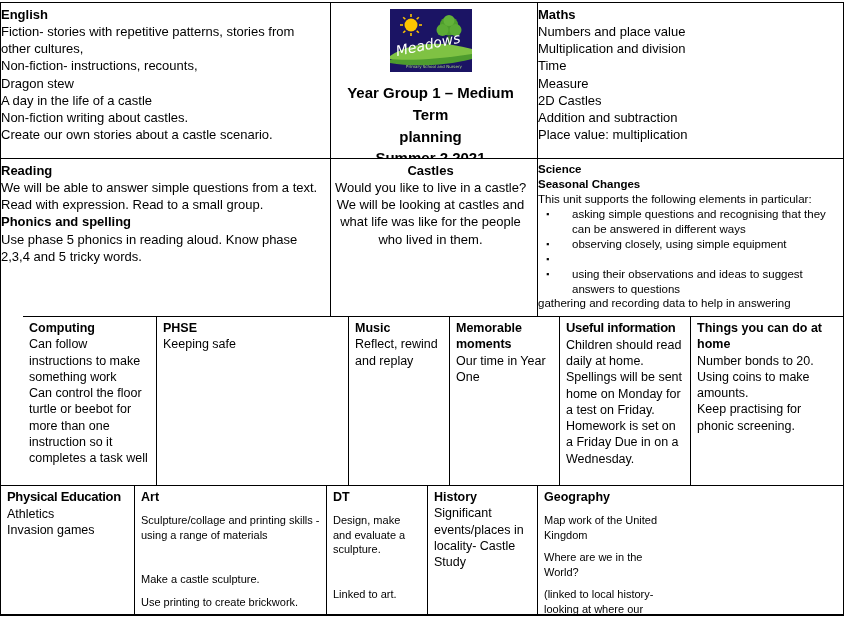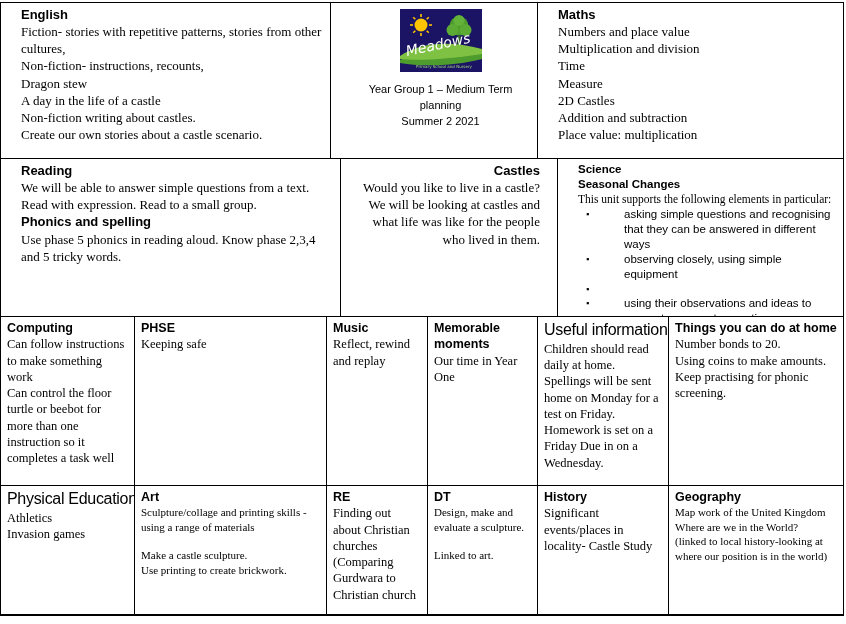--- a/index.html
+++ b/index.html
@@ -13,47 +13,47 @@
   }
   #sheet {
     position: absolute; top: 2px; left: 0;
     width: 842px;
     border: 1.5px solid #000;
     border-bottom-width: 2.5px;
     background: #fff;
   }
   .row { display: grid; }
   .r1 { grid-template-columns: 329px 207px 1fr; height: 155px; }
-  .r2 { grid-template-columns: 329px 207px 1fr; height: 157px; border-top: 1.5px solid #000; gap: 10px; }
-  .r3 { grid-template-columns: 133px 192px 101px 110px 131px 1fr; height: 168px; border-top: 1.5px solid #000; }
+  .r2 { grid-template-columns: 329px 207px 1fr; height: 157px; border-top: 1.5px solid #000; }
+  .r3 { grid-template-columns: 133px 192px 101px 110px 131px 1fr; height: 168px; border-top: 1.5px solid #000; margin-left: 22px; }
   .r4 { grid-template-columns: 133px 192px 101px 110px 131px 1fr; height: 128px; border-top: 1.5px solid #000; }
   .cell {
-    padding: 3px 7px 2px 20px;
+    padding: 3px 7px 2px 0;
     overflow: hidden;
     font-size: 13px;
     line-height: 1.32;
     box-sizing: border-box;
   }
   .cell + .cell { border-left: 1.5px solid #000; }
   .r3 .cell, .r4 .cell { font-size: 12.5px; line-height: 1.3; padding: 3px 6px 2px 6px; }
   .h { font-weight: bold; }
-  .h-tight { font-weight: normal; font-size: 16px; letter-spacing: -0.3px; white-space: nowrap; }
-  .ln { min-height: 1.28em; font-family: Liberation Serif, serif; }
-  .center { text-align: right; }
+  .h-tight { font-weight: bold; font-size: 13px; letter-spacing: -0.3px; white-space: nowrap; }
+  .ln { min-height: 1.28em; }
+  .center { text-align: center; }
   .small { font-size: 11px !important; line-height: 1.32; }
-  .small .ln { min-height: 1.25em; }
+  .small .ln { min-height: 1.25em; margin-top: 8px; }
   
   .c-title { text-align: center; padding-top: 5px; }
   .logo { display: block; width: 82px; height: 63px; margin: 1px auto 10px auto; }
-  .tline { font-weight: normal; font-size: 11px; line-height: 1.45; }
+  .tline { font-weight: bold; font-size: 15px; line-height: 1.45; }
   
   .c-science { font-size: 11.5px !important; line-height: 1.3; }
   .bullet-row { display: flex; }
   .bullet-glyph { flex: none; width: 26px; padding-left: 8px; font-size: 9px; line-height: 1.66; }
-  .bullet-text { flex: 1; margin-left: 12px; }
+  .bullet-text { flex: 1; }
 </style>
 </head>
 <body>
 
 <div id="page">
   <div id="sheet">
 
     <div class="row r1">
       <div class="cell">
         <div class="h">English</div>
@@ -193,24 +193,20 @@
       <div class="cell">
         <div class="h">Art</div>
         <div class="small">
           <div class="ln">Sculpture/collage and printing skills - using a range of materials</div>
           <div class="ln"></div>
           <div class="ln">Make a castle sculpture.</div>
           <div class="ln">Use printing to create brickwork.</div>
         </div>
       </div>
 
-      <div class="cell">
-        <div class="h">RE</div>
-        <div class="ln">Finding out about Christian churches (Comparing Gurdwara to Christian church</div>
-      </div>
 
       <div class="cell">
         <div class="h">DT</div>
         <div class="small">
           <div class="ln">Design, make and evaluate a sculpture.</div>
           <div class="ln"></div>
           <div class="ln">Linked to art.</div>
         </div>
       </div>
 

